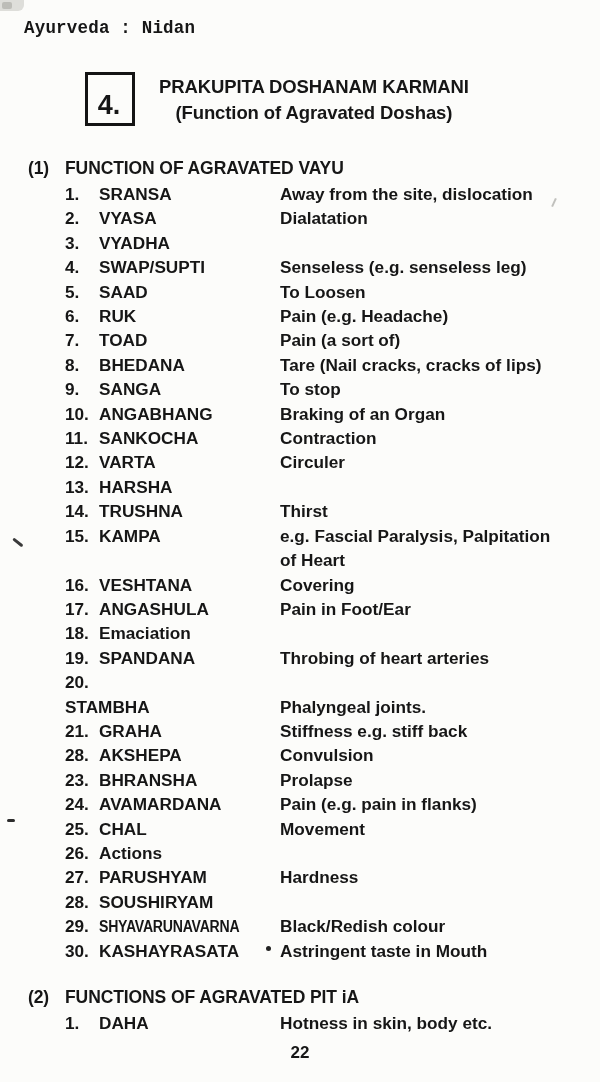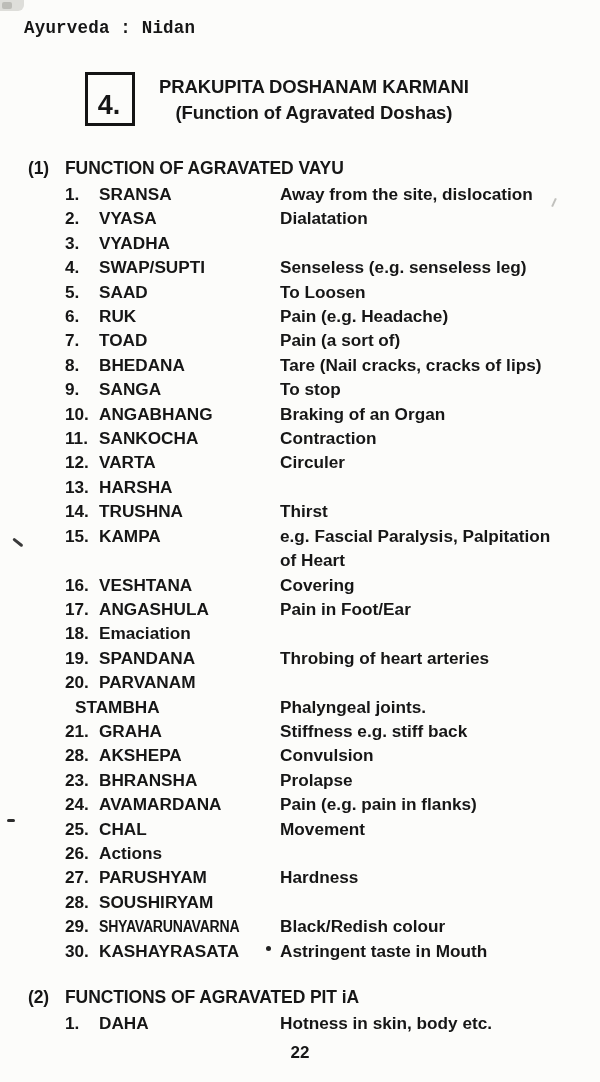--- a/index.html
+++ b/index.html
@@ -55,21 +55,21 @@
     min-height:24.4px;
     align-items:start;
   }
   .row .def{white-space:pre-line;}
   .row .term.condensed{
     transform:scaleX(.82);
     transform-origin:0 50%;
     letter-spacing:-.3px;
     white-space:nowrap;
   }
-  .row.hang .term{grid-column:1 / 3;margin-left:10px;}
+  .row.hang .term{grid-column:1 / 3;}
   .section + .section{margin-top:22px;}
   
   .page-number{
     position:absolute;top:1043px;left:0;width:600px;
     text-align:center;font-size:17px;
   }
   
   .artifact{position:absolute;pointer-events:none;}
   .smudge-corner{left:0;top:0;width:24px;height:11px;background:#d6d6d2;border-radius:0 0 6px 0;opacity:.8;}
   .smudge-corner2{left:2px;top:2px;width:10px;height:7px;background:#bdbdb8;border-radius:2px;}
@@ -198,21 +198,20 @@
           <span class="num">18.</span>
           <span class="def">Emaciation</span>
         </div>
         <div class="row">
           <span class="num">19.</span>
           <span class="term">SPANDANA</span>
           <span class="def">Throbing of heart arteries</span>
         </div>
         <div class="row">
           <span class="num">20.</span>
-          <span class="term">PARVANAM</span>
         </div>
         <div class="row hang">
           <span class="term">STAMBHA</span>
           <span class="def">Phalyngeal joints.</span>
         </div>
         <div class="row">
           <span class="num">21.</span>
           <span class="term">GRAHA</span>
           <span class="def">Stiffness e.g. stiff back</span>
         </div>

